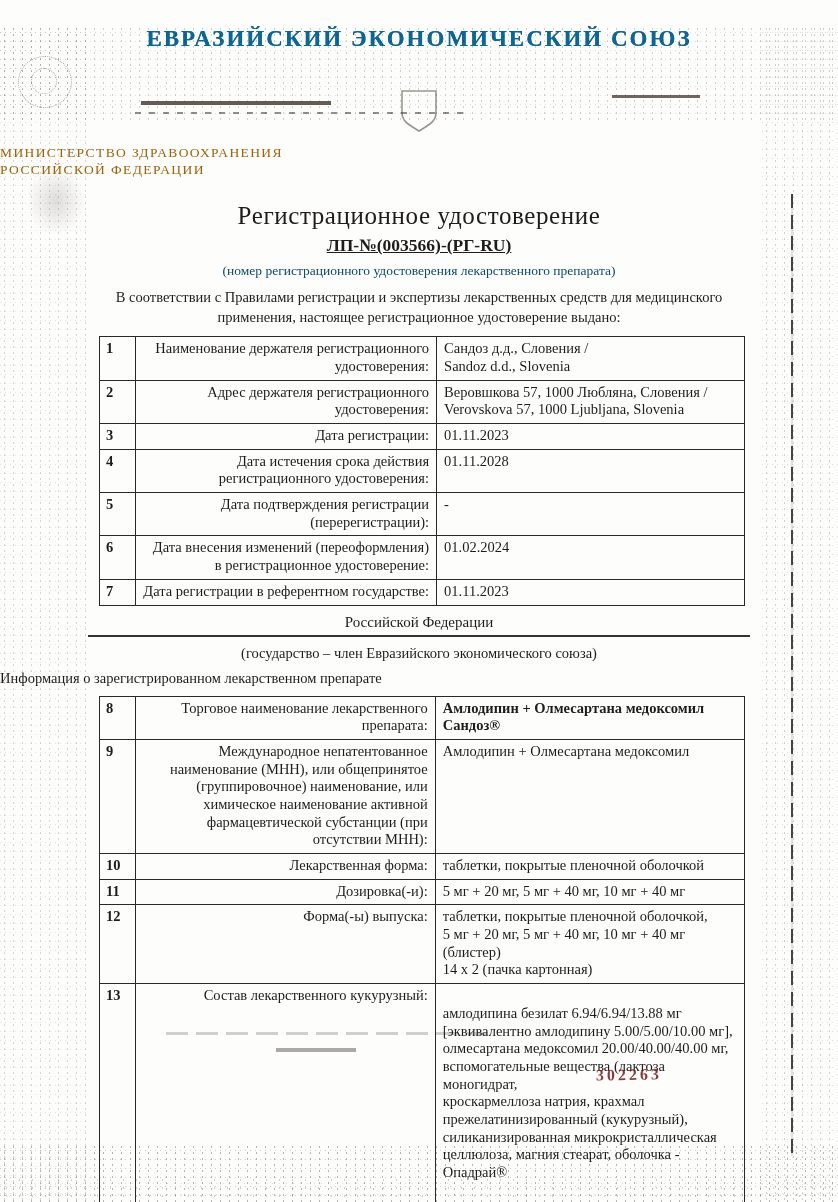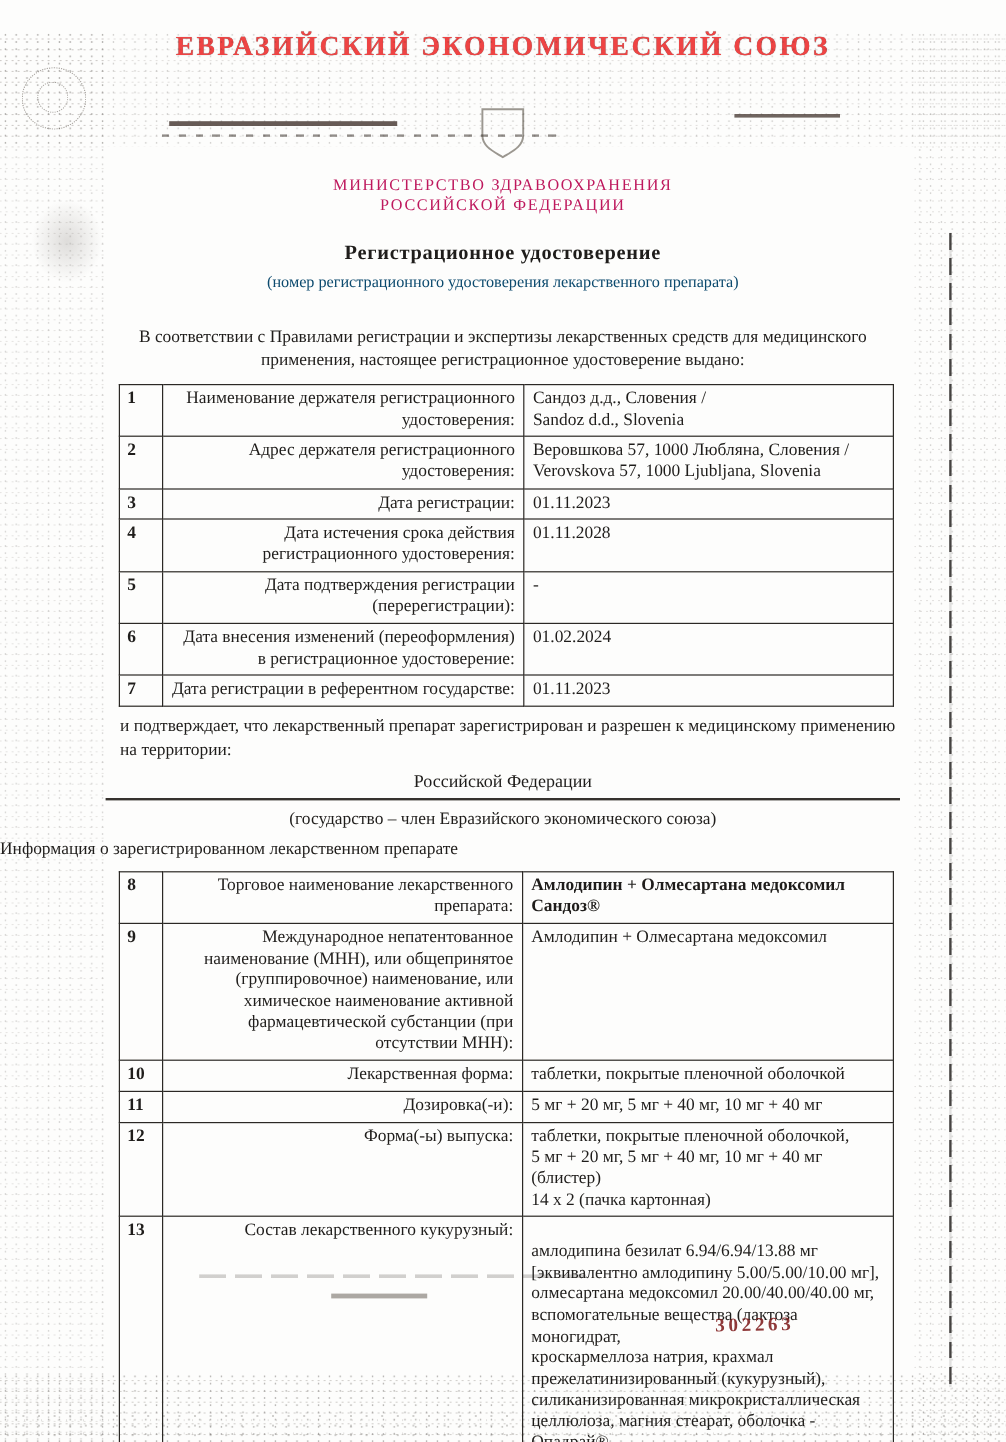--- a/index.html
+++ b/index.html
@@ -40,39 +40,39 @@
     background:radial-gradient(ellipse, rgba(80,72,64,.18), transparent 70%);pointer-events:none;
   }
   .hdr-bar1{position:absolute;left:141px;top:75px;width:190px;height:4px;background:#4c3e38;opacity:.85;pointer-events:none;}
   .hdr-bar2{position:absolute;left:612px;top:69px;width:88px;height:3px;background:#4c3e38;opacity:.8;pointer-events:none;}
   .hdr-dots{position:absolute;left:135px;top:86px;width:330px;height:2px;pointer-events:none;
     background:repeating-linear-gradient(to right, rgba(60,52,46,.55) 0 6px, transparent 6px 14px);}
 
   
   .eaeu{
     margin:26px 0 0;text-align:center;font-weight:bold;font-size:23px;
-    letter-spacing:2px;color:#ef4444;
+    letter-spacing:2px;color:#0369a1;
     text-shadow:0 0 .6px rgba(40,36,32,.7);
   }
   .shield-wrap{text-align:center;margin-top:36px;}
   .ministry{
-    text-align:center;margin-top:6px;line-height:1.28;
-    font-size:13.5px;letter-spacing:1.4px;color:#be185d;
+    text-align:left;margin-top:6px;line-height:1.28;
+    font-size:13.5px;letter-spacing:1.4px;color:#a16207;
     filter:blur(.25px);
   }
 
   
   .title-block{text-align:center;margin-top:20px;line-height:1.35;}
-  .title-l1{font-size:17px;font-weight:bold;letter-spacing:.6px;}
+  .title-l1{font-size:25px;font-weight:normal;letter-spacing:.6px;}
   .title-l2{font-size:18px;font-weight:bold;letter-spacing:.3px;}
   .title-num{font-size:17.5px;font-weight:bold;text-decoration:underline;margin-top:2px;}
   .title-cap{font-size:13.5px;margin-top:4px;color:#0c4a6e;}
 
   .intro{
-    width:660px;margin:27px auto 0;text-align:center;
+    width:660px;margin:8px auto 0;text-align:center;
     font-size:14.5px;line-height:1.35;
   }
 
   
   .doc-table{
     width:646px;margin:9px 0 0 99px;border-collapse:collapse;
     font-size:14.5px;line-height:1.22;
   }
   .doc-table td{
     border:1.6px solid #2b2825;vertical-align:top;padding:3px 7px 4px;
@@ -131,20 +131,21 @@
     </svg>
   </div>
 
   <div class="ministry">
     <div>МИНИСТЕРСТВО ЗДРАВООХРАНЕНИЯ</div>
     <div>РОССИЙСКОЙ ФЕДЕРАЦИИ</div>
   </div>
 
   <div class="title-block">
     <div class="title-l1">Регистрационное удостоверение</div>
+    <div class="title-num">ЛП-№(003566)-(РГ-RU)</div>
     <div class="title-cap">(номер регистрационного удостоверения лекарственного препарата)</div>
   </div>
 
   <div class="intro">В соответствии с Правилами регистрации и экспертизы лекарственных средств для медицинского применения, настоящее регистрационное удостоверение выдано:</div>
 
   <table class="doc-table">
     <tbody>
         <tr>
       <td class="num">1</td>
       <td class="lbl">Наименование держателя регистрационного удостоверения:</td>
@@ -178,21 +179,20 @@
       <td class="val">01.02.2024</td>
     </tr>
     <tr>
       <td class="num">7</td>
       <td class="lbl">Дата регистрации в референтном государстве:</td>
       <td class="val">01.11.2023</td>
     </tr>
   </tbody>
     </table>
 
-  <div class="confirm">и подтверждает, что лекарственный препарат зарегистрирован и разрешен к медицинскому применению на территории:</div>
   <div class="territory-line">Российской Федерации</div>
   <div class="territory-cap">(государство – член Евразийского экономического союза)</div>
   <div class="info-heading">Информация о зарегистрированном лекарственном препарате</div>
 
   <table class="doc-table">
     <tbody>
         <tr>
       <td class="num">8</td>
       <td class="lbl">Торговое наименование лекарственного препарата:</td>
       <td class="val bold-val">Амлодипин + Олмесартана медоксомил Сандоз®</td>

